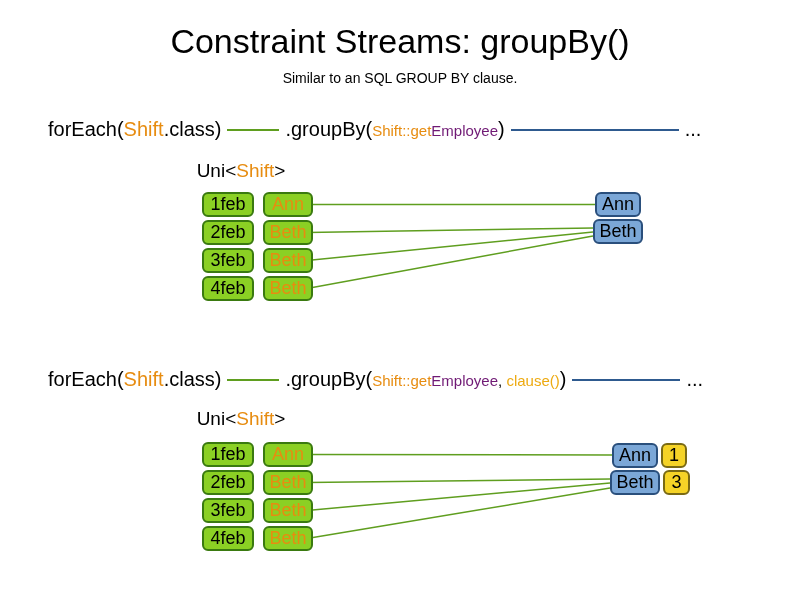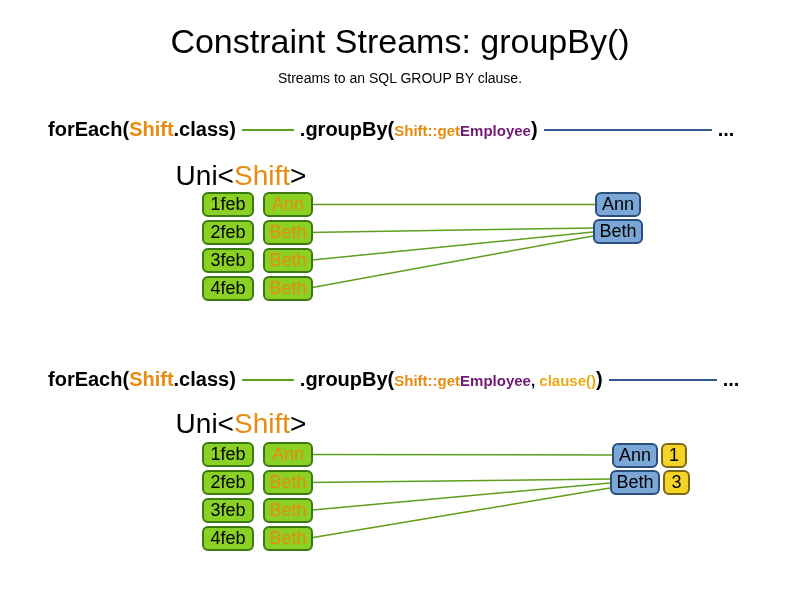--- a/index.html
+++ b/index.html
@@ -3,31 +3,31 @@
 <meta charset="utf-8">
 <style>
   html,body { margin:0; padding:0; background:#ffffff; }
   .slide {
     position:relative; width:800px; height:600px; background:#ffffff;
     font-family:"Liberation Sans", sans-serif; color:#000; overflow:hidden;padding-left:24px;
   }
   .abs { position:absolute; }
   .title { top:22px; left:0; width:800px; text-align:center; font-size:34px; }
   .subtitle { top:70px; left:0; width:800px; text-align:center; font-size:14px; }
-  .code-line { left:48px; display:flex; align-items:baseline; font-size:20px; white-space:pre;font-weight:bold; }
+  .code-line { left:48px; display:flex; align-items:baseline; font-size:20px; white-space:pre; }
   .seg { height:2px; align-self:center; margin:0 6px; }
   .seg-green { width:52px; background:#5f9e1f; }
   .seg-dark { background:#2e5a8f; }
   .w168 { width:168px; }
   .w108 { width:108px; }
   .small { font-size:15px;margin-top:39px; }
   .orange { color:#e78c10; }
   .gold { color:#edaa11; }
   .bluetext { color:#701a75; }
-  .type-label { text-align:center; font-size:28px; }
+  .type-label { text-align:center; font-size:19px; }
   .row { display:flex; gap:9px; margin-bottom:3px; }
   .cell {
     box-sizing:border-box; border:2px solid #3a7a10; background:#8bd024;
     border-radius:6px; display:flex; align-items:center; justify-content:center;
     font-size:18px; height:25px;
   }
   .cell.date { width:52px; color:#000; }
   .cell.name { width:50px; color:#e78c10; }
   .gbox {
     position:absolute; box-sizing:border-box; border-radius:6px;
@@ -50,21 +50,21 @@
     <line x1="307" y1="288.5" x2="593" y2="236" stroke="#5f9e1f" stroke-width="1.5"></line>
     <line x1="307" y1="454.5" x2="612" y2="455" stroke="#5f9e1f" stroke-width="1.5"></line>
     <line x1="307" y1="482.5" x2="610" y2="479" stroke="#5f9e1f" stroke-width="1.5"></line>
     <line x1="307" y1="510.5" x2="610" y2="483" stroke="#5f9e1f" stroke-width="1.5"></line>
     <line x1="307" y1="538.5" x2="610" y2="488" stroke="#5f9e1f" stroke-width="1.5"></line>
   </svg>
 
   <div class="layer">
 
     <div class="abs title">Constraint Streams: groupBy()</div>
-    <div class="abs subtitle">Streams to an SQL GROUP BY clause.</div>
+    <div class="abs subtitle">Similar to an SQL GROUP BY clause.</div>
 
     <div class="abs code-line" style="top:118px">
       <span><span>forEach(</span><span class="orange">Shift</span><span>.class)</span></span>
       <div class="seg seg-green"></div>
       <span><span>.groupBy(</span><span class="small orange">Shift::get</span><span class="small bluetext">Employee</span><span>)</span></span>
       <div class="seg seg-dark w168"></div>
       <span>...</span>
     </div>
 
     <div class="abs type-label" style="left:166px;top:160px;width:150px"><span>Uni&lt;</span><span class="orange">Shift</span><span>&gt;</span></div>

